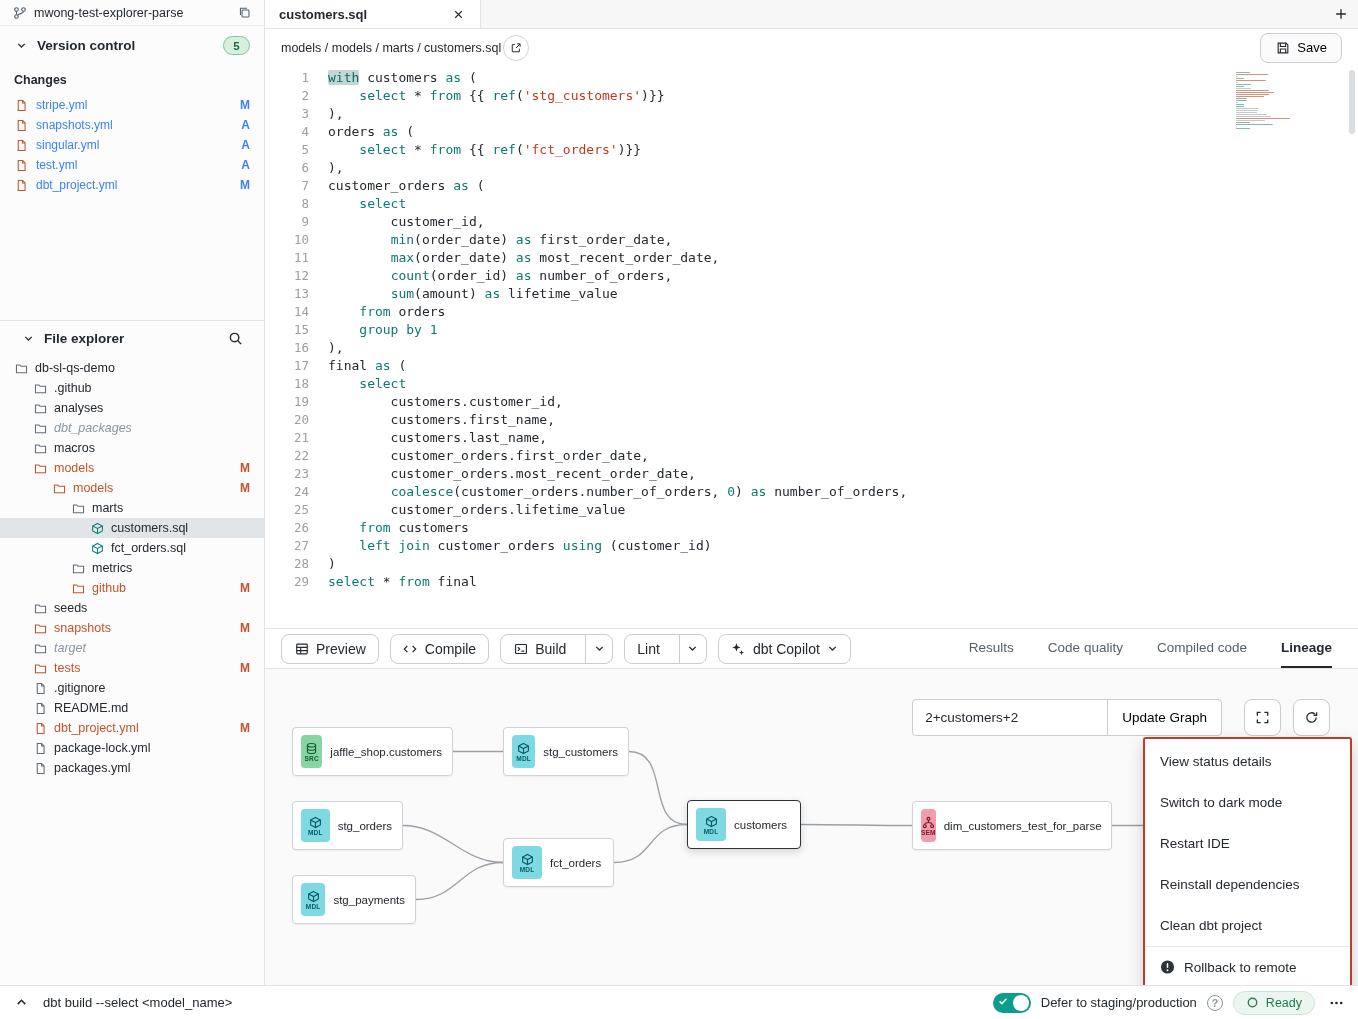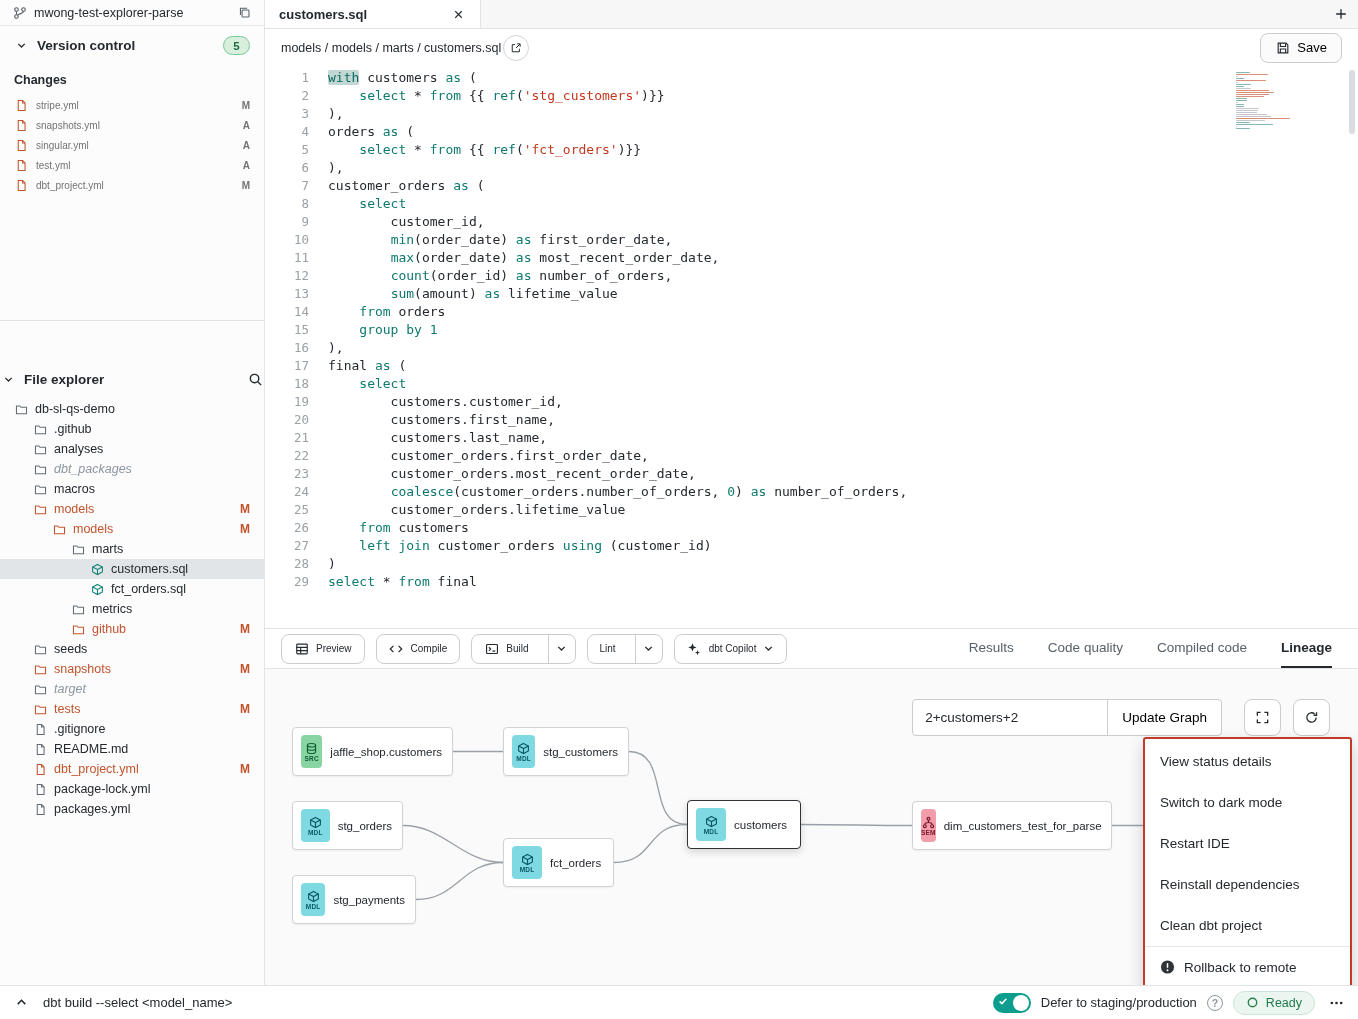--- a/index.html
+++ b/index.html
@@ -15,25 +15,25 @@
   .branch-name{font-size:12.5px;flex:1;white-space:nowrap;overflow:hidden;}
   .vc{padding:10px 14px 0;height:294px;}
   .sec-head{display:flex;align-items:center;gap:8px;}
   .sec-title{font-weight:700;font-size:13.5px;}
   .vc-badge{margin-left:auto;min-width:27px;height:19px;border-radius:10px;background:#d7efdc;color:#1a6b46;border:1px solid #7bc89b;display:flex;align-items:center;justify-content:center;font-size:11.5px;font-weight:700;}
   .commit-btn{margin-top:12px;height:42px;border:1px solid #c9ccd1;border-radius:8px;background:#fff;display:flex;align-items:center;font-size:13.5px;cursor:pointer;}
   .commit-label{flex:1;padding-left:14px;text-align:left;}
   .commit-caret{width:36px;height:100%;border-left:1px solid #c9ccd1;display:flex;align-items:center;justify-content:center;}
   .chg-label{margin-top:18px;font-size:12.5px;font-weight:700;}
   .chg-list{margin-top:8px;}
-  .chg-row{height:20px;display:flex;align-items:center;gap:7px;color:#737373;font-size:10px;cursor:pointer;}
+  .chg-row{height:20px;display:flex;align-items:center;gap:7px;color:#3b82f6;font-size:12px;cursor:pointer;}
   .chg-row svg *{stroke:#c2532c;}
   .chg-status{margin-left:auto;font-weight:700;}
   .fe{border-top:1px solid #e3e3e3;flex:1;padding-top:6px;overflow:hidden;}
-  .fe-head{padding:4px 1px;margin-top:41px;}
+  .fe-head{padding:4px 21px;}
   .fe-head .search{margin-left:auto;cursor:pointer;}
   .tree{margin-top:8px;}
   .tree-row{height:20px;display:flex;align-items:center;gap:6px;font-size:12.5px;padding-right:14px;cursor:pointer;}
   .tree-row.sel{background:#e2e5e7;}
   .tree-row.muted{color:#8c959f;font-style:italic;}
   .tree-row.mod{color:#c2532c;}
   .tree-row.mod svg *{stroke:#c2532c;}
   .tree-status{margin-left:auto;font-weight:700;color:#c2532c;font-size:12px;}
 
   
@@ -49,21 +49,21 @@
   .gutter{width:44px;text-align:right;color:#9aa0a6;font:12.5px/18px "DejaVu Sans Mono",monospace;}
   .gutter div{height:18px;}
   .code{font:13px/18px "DejaVu Sans Mono",monospace;padding-left:19px;white-space:pre;}
   .code-line{height:18px;}
   .tk-k{color:#0c7a6e;} .tk-f{color:#0f766e;} .tk-s{color:#c4371f;} .tk-n{color:#0c7a6e;}
   .tk-p{color:#24292f;} .tk-hk{color:#0b6a60;background:#c2d6d3;border-radius:2px;}
   .minimap{position:absolute;top:6px;right:66px;width:56px;}
   .mm-line{height:1.3px;margin-bottom:0.7px;border-radius:1px;}
   .vscroll{position:absolute;top:4px;right:3px;width:6px;height:64px;border-radius:3px;background:#dadde0;cursor:pointer;}
   .toolbar{height:41px;border-top:1px solid #e3e3e3;border-bottom:1px solid #e3e3e3;display:flex;align-items:center;padding:0 16px;gap:11px;background:#fff;}
-  .tbtn{height:30px;border:1px solid #c9ccd1;border-radius:8px;background:#fff;display:inline-flex;align-items:center;gap:7px;padding:0 12px;font-size:10px;font-family:inherit;color:#24292f;cursor:pointer;}
+  .tbtn{height:30px;border:1px solid #c9ccd1;border-radius:8px;background:#fff;display:inline-flex;align-items:center;gap:7px;padding:0 12px;font-size:14px;font-family:inherit;color:#24292f;cursor:pointer;}
   .tbtn.split{padding:0;}
   .tbtn .seg{display:flex;align-items:center;gap:7px;padding:0 12px;height:100%;}
   .tbtn .caret{border-left:1px solid #c9ccd1;width:27px;height:100%;display:flex;align-items:center;justify-content:center;}
   .tb-tabs{margin-left:auto;display:flex;gap:34px;height:100%;margin-right:10px;}
   .tb-tab{display:flex;align-items:center;font-size:13.5px;color:#57606a;border-bottom:2.5px solid transparent;cursor:pointer;}
   .tb-tab.active{color:#24292f;font-weight:700;border-color:#24292f;}
 
   
   .lineage{position:relative;height:316px;background:#fafafa;overflow:hidden;}
   .edges{position:absolute;inset:0;width:100%;height:100%;}

